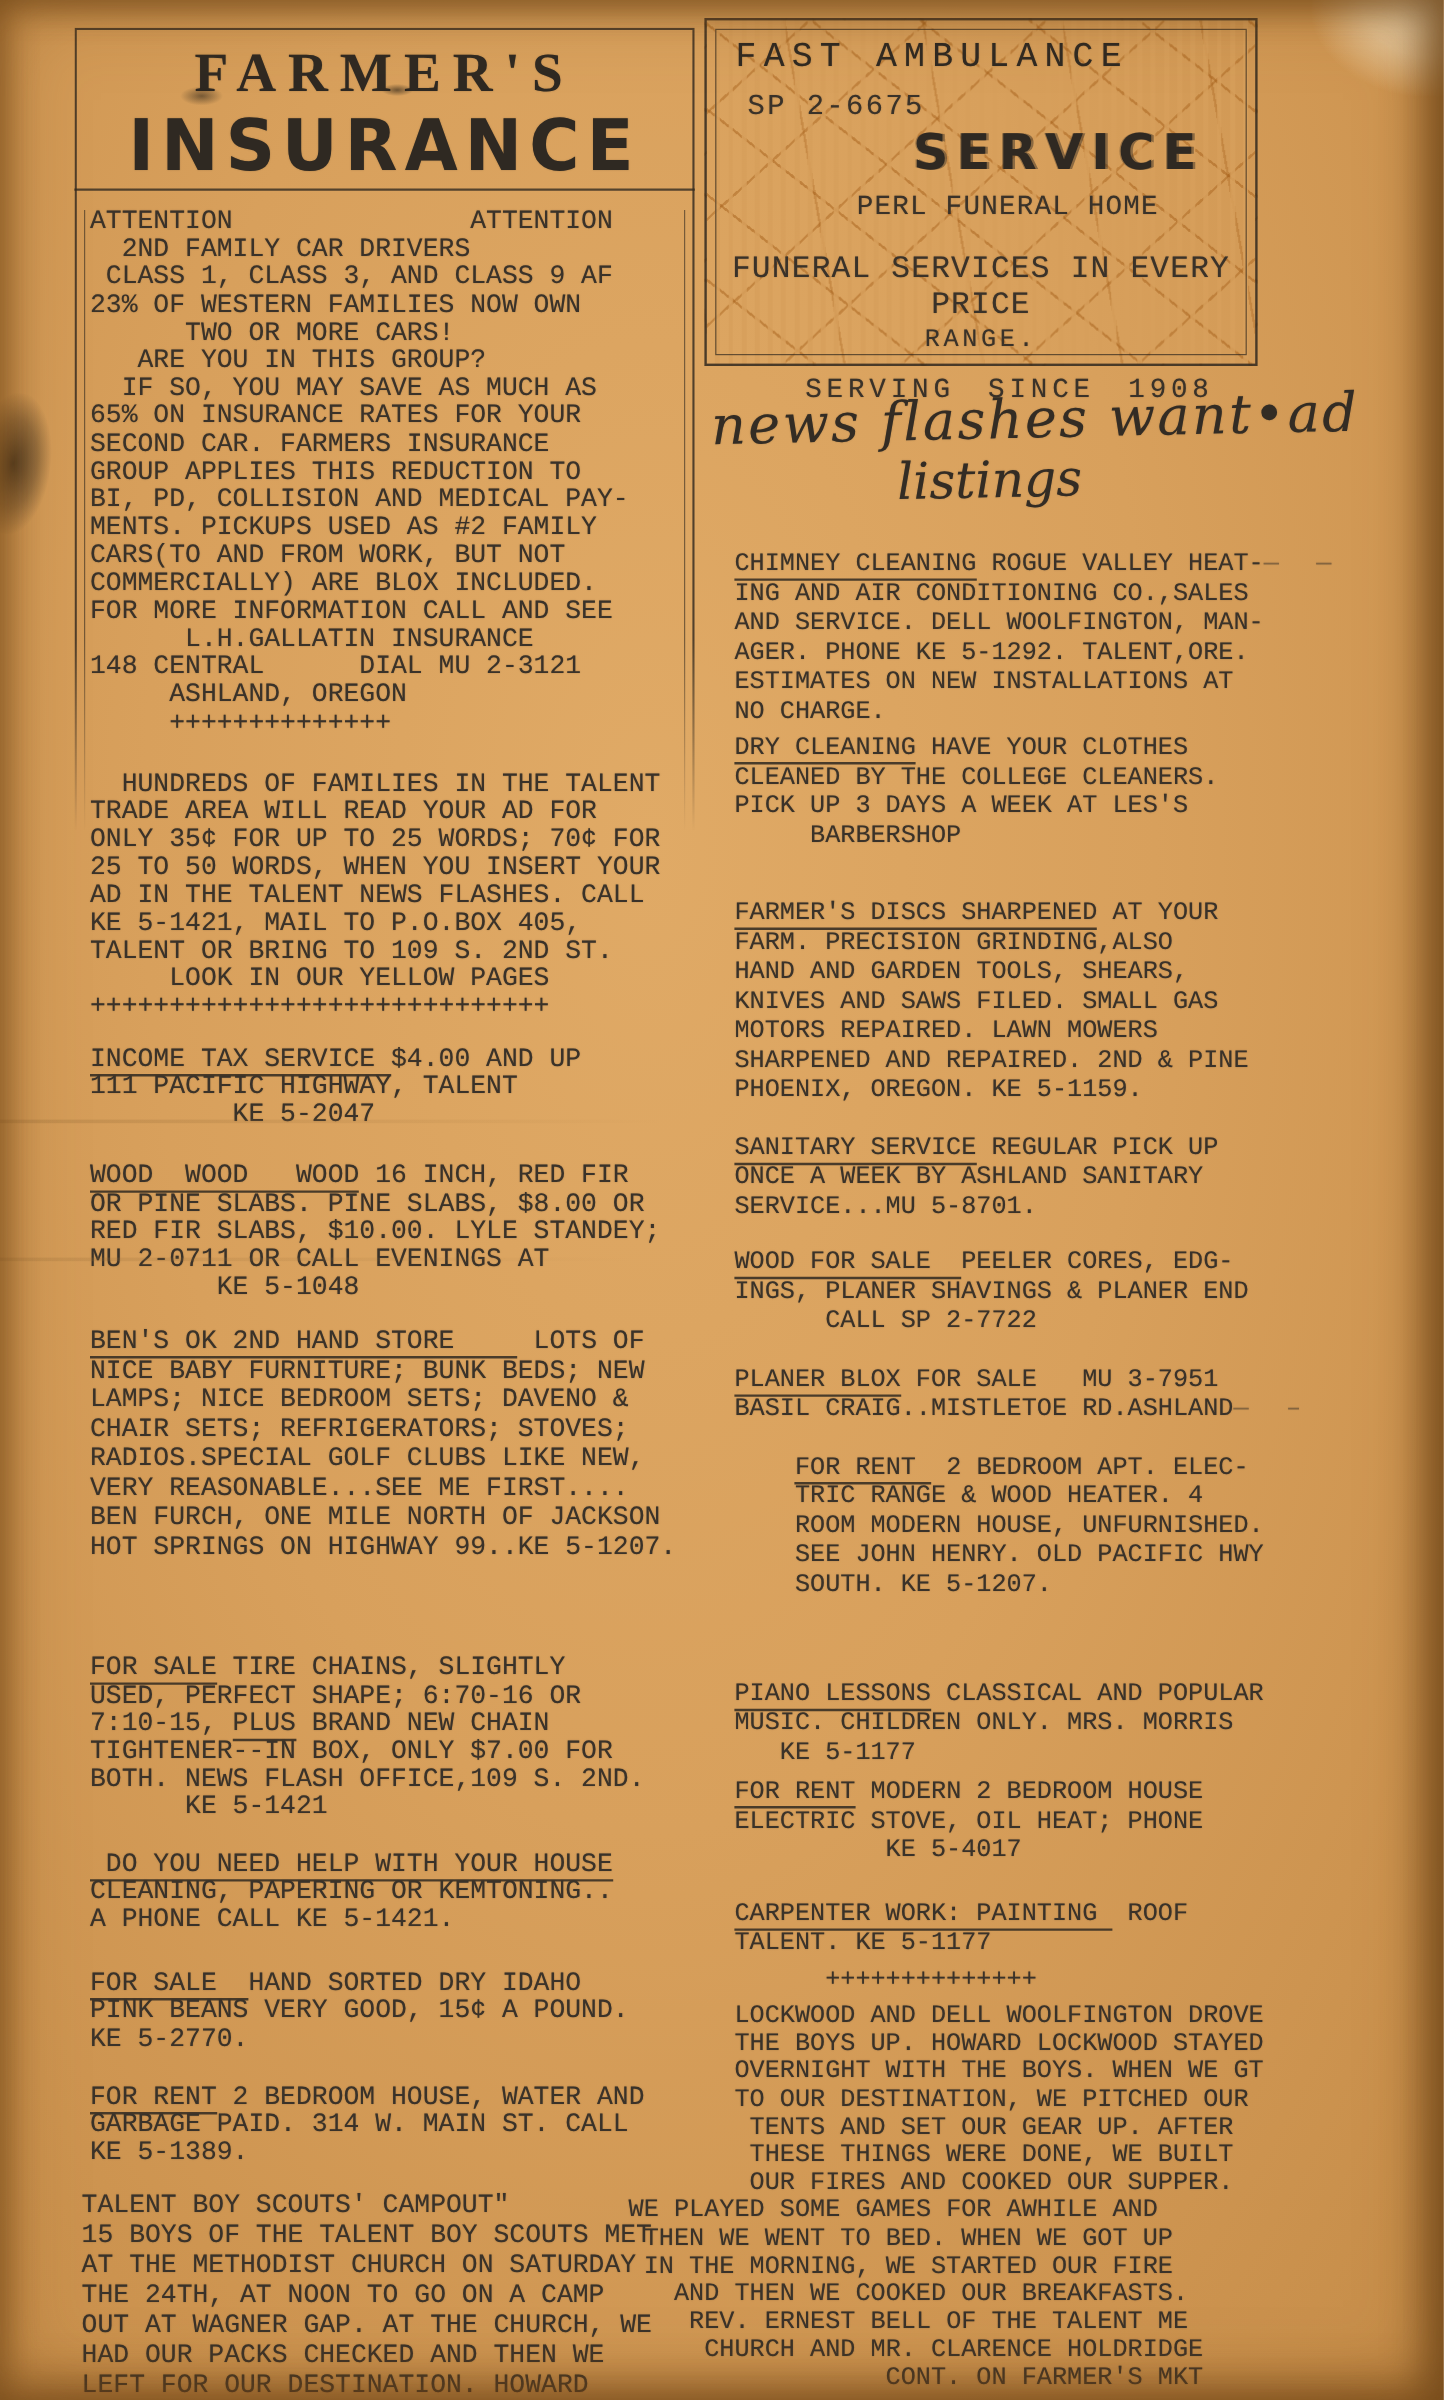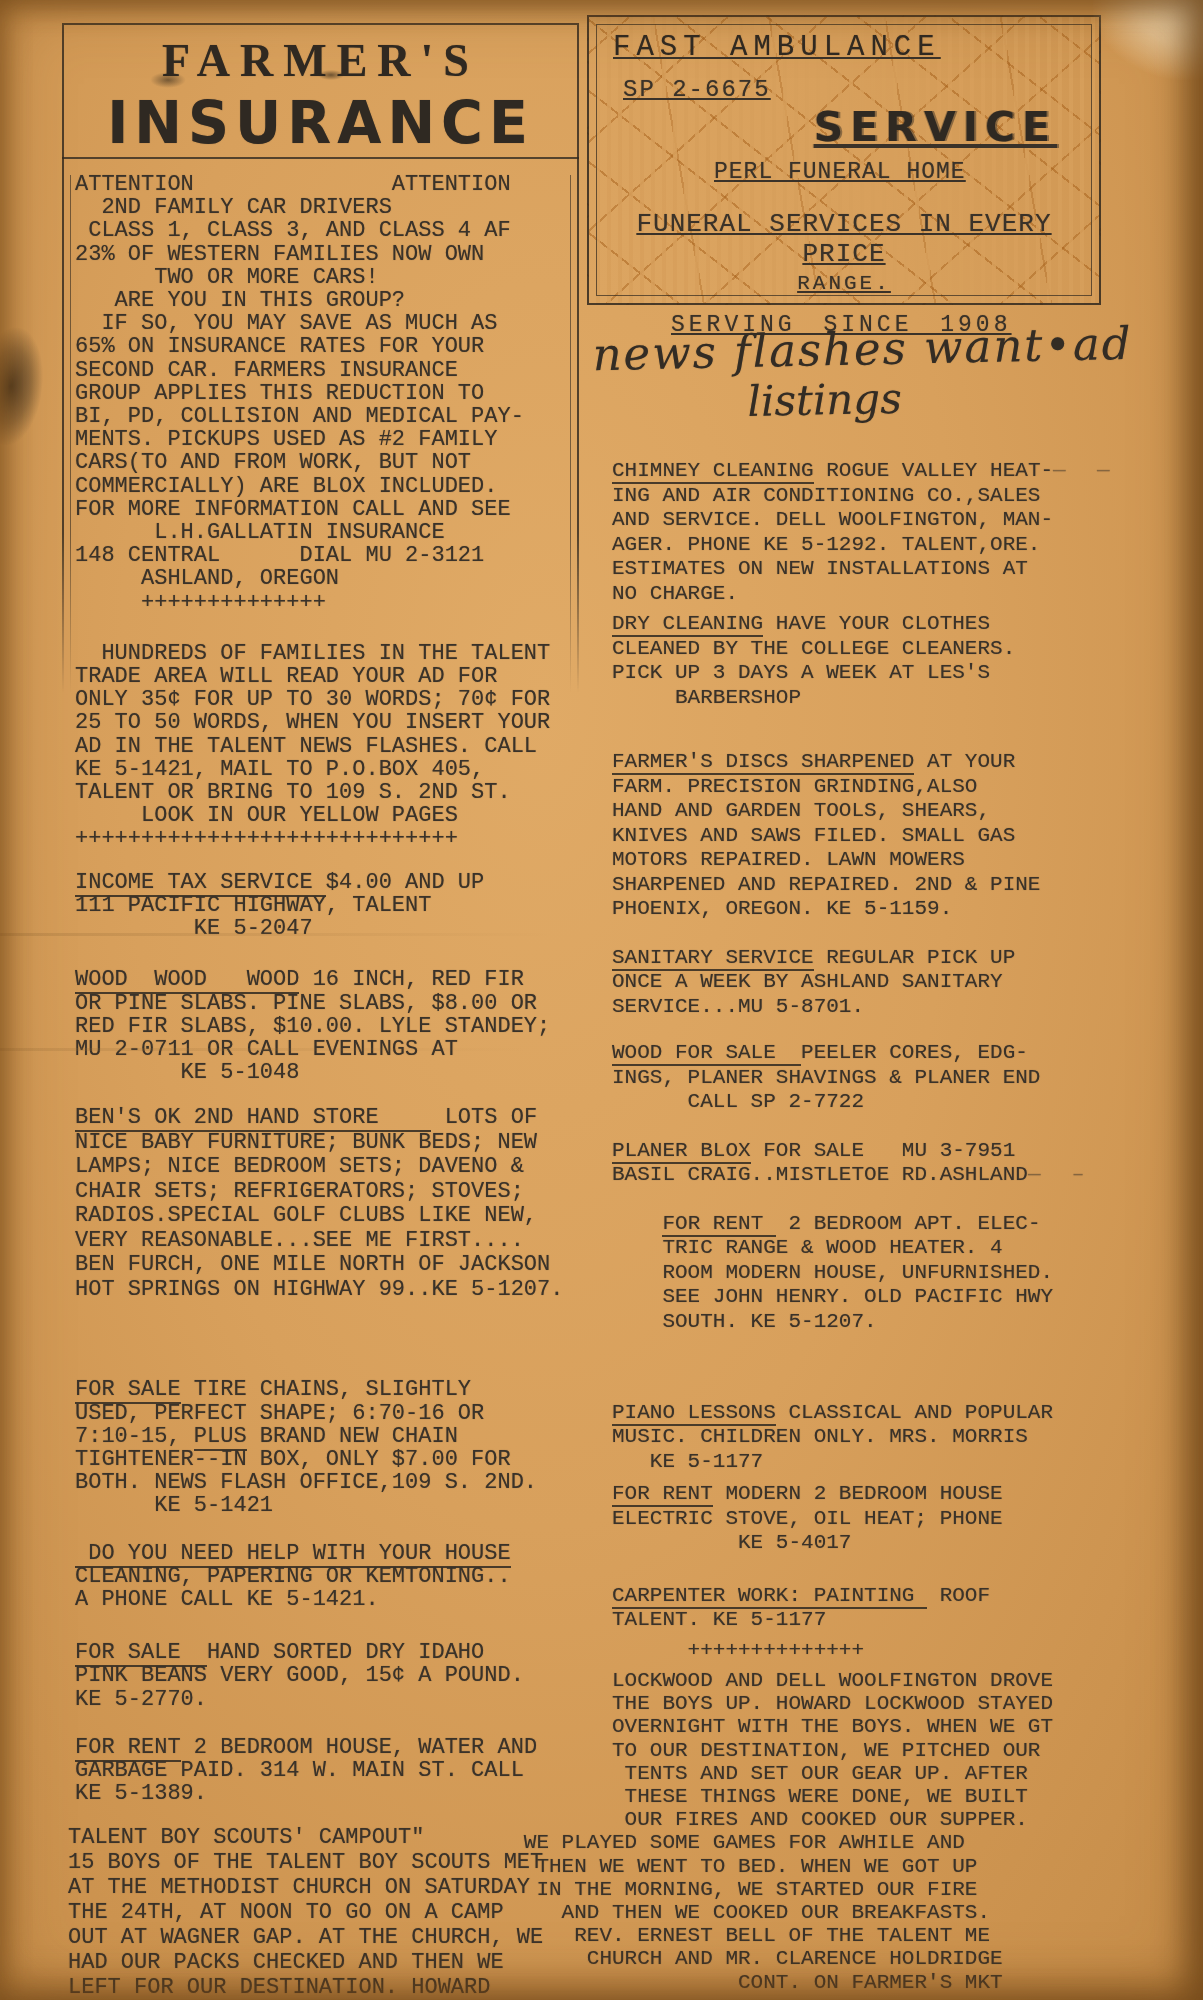--- a/index.html
+++ b/index.html
@@ -60,27 +60,27 @@
   #ad-bens{margin-top:22px;margin-left:13px;}
   #ad-bens .tl{line-height:24.5px;}
   #ad-tire{margin-top:76px;margin-left:13px;}
   #ad-help{margin-top:24px;margin-left:13px;}
   #ad-beans{margin-top:30px;margin-left:13px;}
   #ad-rent-house{margin-top:25px;margin-left:13px;}
   #left-story{margin-top:20px;margin-left:6px;}
   #left-story .tl{line-height:25px;}
 
   
-  #amb-box{position:relative;height:290px;width:514px;box-sizing:border-box;
+  #amb-box{position:relative;height:290px;width:461px;box-sizing:border-box;
     border:2.5px solid rgba(48,40,30,.85);
     background:
       repeating-linear-gradient(90deg, rgba(216,160,92,0) 0 7px, rgba(215,159,91,.85) 7px 11px),
       repeating-linear-gradient(38deg, transparent 0 54px, rgba(165,95,25,.5) 54px 56px),
       repeating-linear-gradient(-42deg, transparent 0 64px, rgba(165,95,25,.45) 64px 66px),
-      repeating-linear-gradient(80deg, transparent 0 112px, rgba(165,95,25,.35) 112px 114px); text-decoration: underline;}
+      repeating-linear-gradient(80deg, transparent 0 112px, rgba(165,95,25,.35) 112px 114px);}
   #amb-inner{position:absolute;inset:7px;border:1.8px solid rgba(48,40,30,.7);pointer-events:none;}
   #amb-content{position:relative;padding:14px 20px 0;}
   .amb-title{font-size:29px;letter-spacing:6px;margin-left:4px;color:#2f2922;}
   .amb-row2{display:flex;align-items:baseline;margin-top:12px;flex-direction:column;}
   .amb-phone{font-size:24px;margin-left:14px;letter-spacing:2px;}
   .amb-service{font-family:"DejaVu Sans",sans-serif;font-size:41px;font-weight:bold;
     letter-spacing:7px;margin-left:auto;margin-right:22px;color:#2f2922;
     text-shadow:2px 0 0 rgba(47,41,34,.45), -1px 0 0 rgba(47,41,34,.35);}
   .amb-home{font-size:23px;margin-top:8px;margin-left:105px;letter-spacing:1px;}
   .amb-sub1{font-size:26px;margin-top:24px;text-align:center;letter-spacing:1px;}
@@ -123,21 +123,21 @@
 <div id="left-col" class="ink">
 
   <div id="ins-box">
     <div id="ins-borders"></div>
     <div class="ins-title1">FARMER'S</div>
     <div class="ins-title2">INSURANCE</div>
     <div class="ins-rule"></div>
     <div>
         <div class="tl"><span>ATTENTION               ATTENTION</span></div>
         <div class="tl"><span>  2ND FAMILY CAR DRIVERS</span></div>
-        <div class="tl"><span> CLASS 1, CLASS 3, AND CLASS 4 AF</span></div>
+        <div class="tl"><span> CLASS 1, CLASS 3, AND CLASS 9 AF</span></div>
         <div class="tl"><span>23% OF WESTERN FAMILIES NOW OWN</span></div>
         <div class="tl"><span>      TWO OR MORE CARS!</span></div>
         <div class="tl"><span>   ARE YOU IN THIS GROUP?</span></div>
         <div class="tl"><span>  IF SO, YOU MAY SAVE AS MUCH AS</span></div>
         <div class="tl"><span>65% ON INSURANCE RATES FOR YOUR</span></div>
         <div class="tl"><span>SECOND CAR. FARMERS INSURANCE</span></div>
         <div class="tl"><span>GROUP APPLIES THIS REDUCTION TO</span></div>
         <div class="tl"><span>BI, PD, COLLISION AND MEDICAL PAY-</span></div>
         <div class="tl"><span>MENTS. PICKUPS USED AS #2 FAMILY</span></div>
         <div class="tl"><span>CARS(TO AND FROM WORK, BUT NOT</span></div>
@@ -146,21 +146,21 @@
         <div class="tl"><span>      L.H.GALLATIN INSURANCE</span></div>
         <div class="tl"><span>148 CENTRAL      DIAL MU 2-3121</span></div>
         <div class="tl"><span>     ASHLAND, OREGON</span></div>
         <div class="tl"><span>     ++++++++++++++</span></div>
       </div>
   </div>
 
   <div id="promo">
       <div class="tl"><span>  HUNDREDS OF FAMILIES IN THE TALENT</span></div>
       <div class="tl"><span>TRADE AREA WILL READ YOUR AD FOR</span></div>
-      <div class="tl"><span>ONLY 35¢ FOR UP TO 30 WORDS; 70¢ FOR</span></div>
+      <div class="tl"><span>ONLY 35¢ FOR UP TO 25 WORDS; 70¢ FOR</span></div>
       <div class="tl"><span>25 TO 50 WORDS, WHEN YOU INSERT YOUR</span></div>
       <div class="tl"><span>AD IN THE TALENT NEWS FLASHES. CALL</span></div>
       <div class="tl"><span>KE 5-1421, MAIL TO P.O.BOX 405,</span></div>
       <div class="tl"><span>TALENT OR BRING TO 109 S. 2ND ST.</span></div>
       <div class="tl"><span>     LOOK IN OUR YELLOW PAGES</span></div>
       <div class="tl"><span>+++++++++++++++++++++++++++++</span></div>
     </div>
   <div id="ad-income-tax">
       <div class="tl"><span class="u">INCOME TAX SERVICE </span><span>$4.00 AND UP</span></div>
       <div class="tl"><span>111 PACIFIC HIGHWAY, TALENT</span></div>

